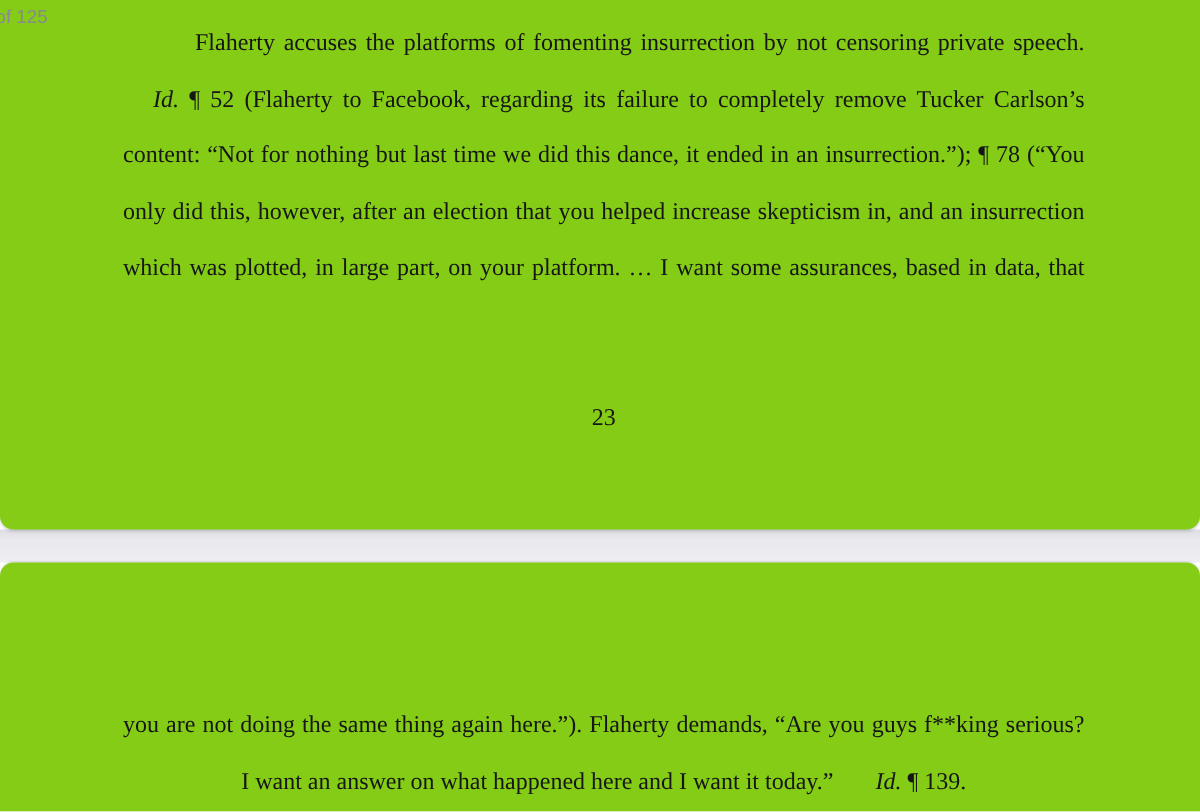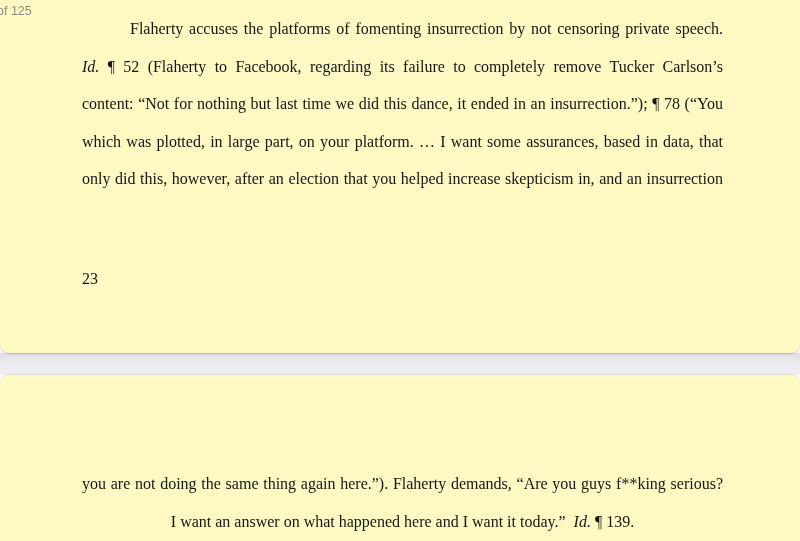--- a/index.html
+++ b/index.html
@@ -19,21 +19,21 @@
   .page-gap {
     position: absolute;
     left: 0; right: 0;
     top: 353px; height: 22px;
     background: linear-gradient(to bottom, #dddde2 0%, #e9e9ed 30%, #ebebf0 70%, #f0f0f4 100%);
   }
   
   .page {
     position: absolute;
     left: 0; right: 0;
-    background: #fef9c3;
+    background: #84cc16;
   }
   .page-top {
     top: 0; height: 353px;
     border-radius: 0 0 9px 9px;
     box-shadow: 0 1px 2px rgba(60,60,70,0.25);
   }
   .page-bottom {
     top: 375px; height: 166px;
     border-radius: 9px 9px 0 0;
     box-shadow: 0 -1px 1px rgba(60,60,70,0.12);
@@ -52,25 +52,26 @@
     text-align: justify;
     text-align-last: justify;
     text-justify: inter-word;
   }
   .line.indent { text-indent: 48px; }
   .line.last-line {
     text-align: center;
     text-align-last: auto;
     white-space: pre-wrap;
   }
-  .it { font-style: italic; }
+  .it { font-style: italic; margin-left: 20px; }
   
   .doc-page-number {
     position: absolute;
     top: 270px; left: 82px; width: 641px;
+    text-align: center;
     font-size: 16px;
     color: var(--text-black, #161616);
   }
   
   .case-header {
     position: absolute;
     top: 14px; left: 0; right: 0;
     text-align: center;
     font-family: "Liberation Sans", sans-serif;
     font-size: 15.5px;
@@ -92,22 +93,22 @@
 
 <div class="viewer">
 
   <div class="page-gap"></div>
 
   <div class="page page-top">
     <div class="doc-text doc-text-top">
       <div class="line indent"><span>Flaherty accuses the platforms of fomenting insurrection by not censoring private speech.</span></div>
       <div class="line"><span class="it">Id.</span><span> ¶ 52 (Flaherty to Facebook, regarding its failure to completely remove Tucker Carlson’s</span></div>
       <div class="line"><span>content: “Not for nothing but last time we did this dance, it ended in an insurrection.”); ¶ 78 (“You</span></div>
+      <div class="line"><span>only did this, however, after an election that you helped increase skepticism in, and an insurrection</span></div>
       <div class="line"><span>which was plotted, in large part, on your platform. … I want some assurances, based in data, that</span></div>
-      <div class="line"><span>only did this, however, after an election that you helped increase skepticism in, and an insurrection</span></div>
     </div>
     <div class="doc-page-number">23</div>
   </div>
 
   <div class="page page-bottom">
     <div class="case-header">
     </div>
     <div class="doc-text doc-text-bottom">
       <div class="line"><span>you are not doing the same thing again here.”).  Flaherty demands, “Are you guys f**king serious?</span></div>
       <div class="line last-line"><span>I want an answer on what happened here and I want it today.”  </span><span class="it">Id.</span><span> ¶ 139.</span></div>

